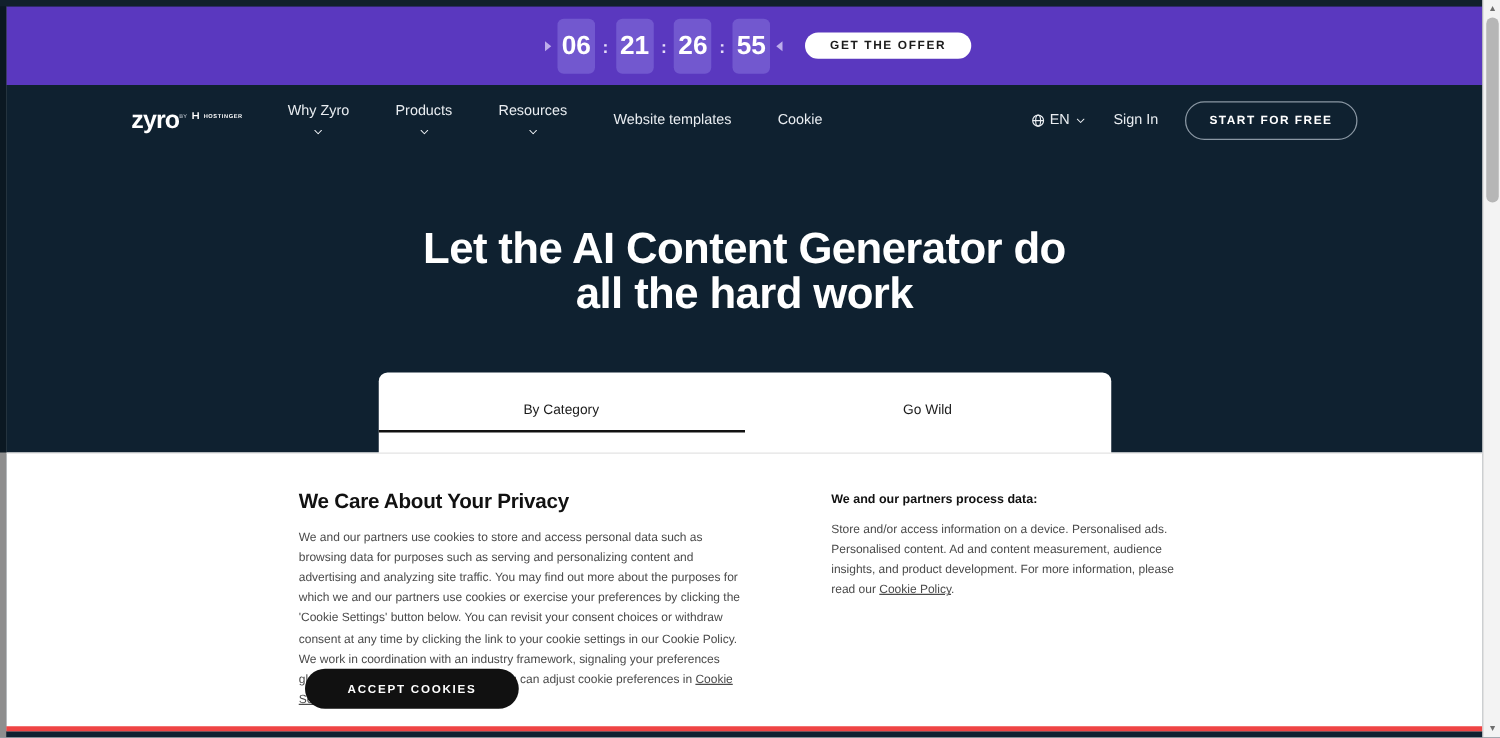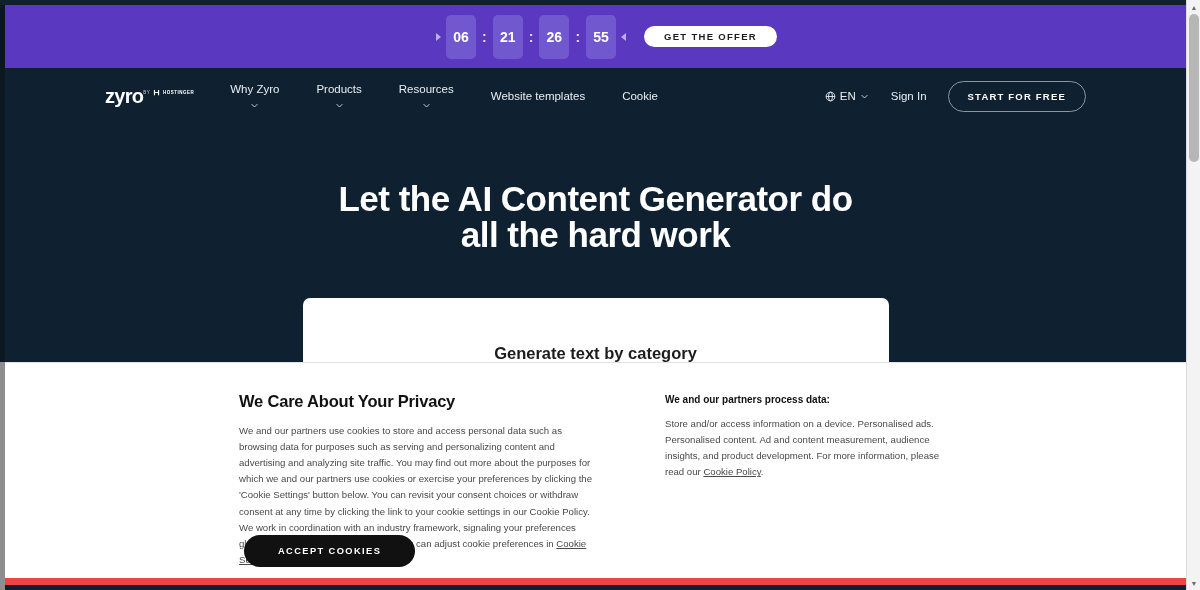--- a/index.html
+++ b/index.html
@@ -52,21 +52,21 @@
     width:0; height:0; border-top:4px solid transparent;
     border-bottom:4px solid transparent;
     opacity:.85;
   }
   .tri-left { border-left:5px solid #cfc2f2; }
   .tri-right { border-right:5px solid #cfc2f2; }
   .tbox {
     background:#7258cf; border-radius:5px;
     min-width:30px; height:44px; display:flex;
     align-items:center; justify-content:center;
-    color:#ffffff; font-size:14px; font-weight:bold;
+    color:#ffffff; font-size:21px; font-weight:bold;
   }
   .tsep { color:#e4dcf8; font-size:14px; font-weight:bold; padding:0 1px; }
   .offer-btn {
     margin-left:18px; background:#ffffff; color:#1c1c1c;
     border:none; border-radius:20px;
     padding:5px 20px; font-size:9.5px; font-weight:bold;
     letter-spacing:1.3px; font-family:"Liberation Sans", sans-serif;
     cursor:pointer; white-space:nowrap;
   }
 
@@ -144,21 +144,21 @@
     text-align:center; font-size:16.5px; font-weight:bold;
     color:#1c1c1c; margin-top:31px;
   }
 
   
   .cookie {
     position:absolute; left:5px; top:362px;
     width:1181px; height:223px;
     background:#ffffff;
     border-top:1px solid #e3e3e3;
-    border-bottom:7px solid #ef4444;
+    border-bottom:4px solid #ef4444;
     z-index:30;
   }
   .cookie-inner {
     position:relative; padding:29px 0 0 234px;
     display:flex; gap:0;
   }
   .cookie-col-left { width:360px; }
   .cookie-title {
     font-size:16.5px; font-weight:bold; color:#111111;
     letter-spacing:-0.2px; margin-bottom:12px;
@@ -285,20 +285,24 @@
     </div>
 
     <div class="hero">
       <h1 class="hero-title">
         <span>Let the AI Content Generator do</span><br>
         <span>all the hard work</span>
       </h1>
     </div>
 
     <div class="card">
+      <div class="tabs">
+        <div class="tab active">By Category</div>
+        <div class="tab">Go Wild</div>
+      </div>
       <div class="card-heading">Generate text by category</div>
     </div>
 
   </div>
 
   <div class="cookie">
     <div class="cookie-inner">
 
       <div class="cookie-col-left">
         <div class="cookie-title">We Care About Your Privacy</div>

